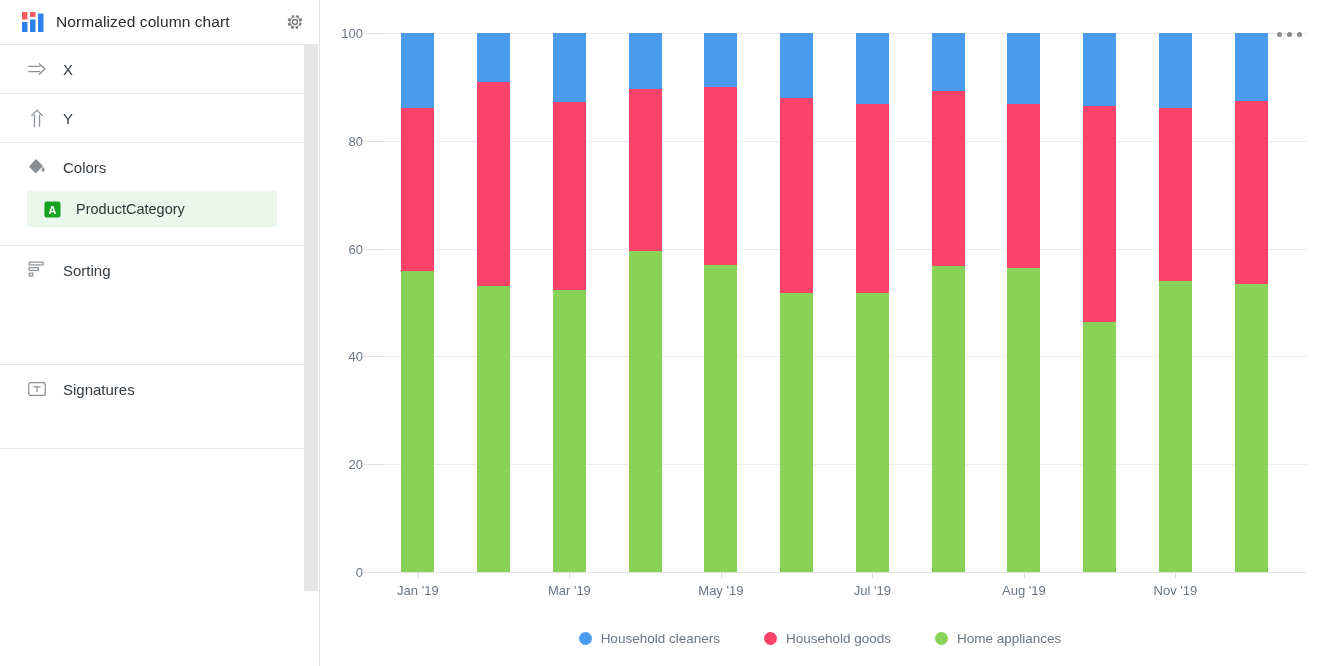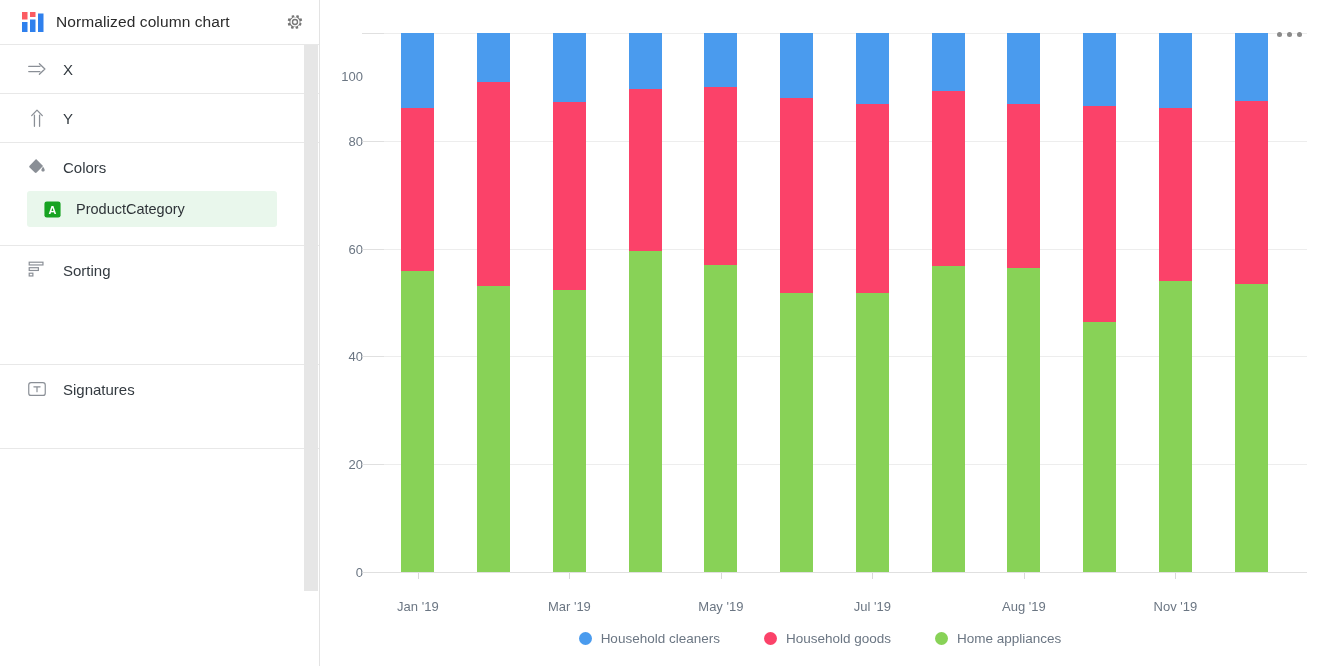--- a/index.html
+++ b/index.html
@@ -119,21 +119,20 @@
   .ytick-dash { position: absolute; width: 22px; height: 1px; background: #e0e0e0; }
   .axis-line { position: absolute; height: 1px; background: #e0e0e0; }
   .bar { position: absolute; }
   .seg { position: absolute; left: 0; width: 100%; }
   .xtick {
     position: absolute;
     font-size: 13px;
     color: #6b7683;
     transform: translateX(-50%);
     white-space: nowrap;
-    margin-top: 16px;
   }
   .xtick-mark { position: absolute; width: 1px; height: 6px; background: #d9d9d9; }
 
   #legend {
     position: absolute;
     left: 0; right: 0; bottom: 20px;
     display: flex; justify-content: center; align-items: center;
     gap: 44px;
   }
   .legend-item { display: flex; align-items: center; cursor: pointer; }
@@ -242,21 +241,21 @@
         <div class="gridline" style="top: 356.4px; left: 60px; width: 927px;"></div>
         <div class="ytick" style="top: 356.4px; right: 957px;">40</div>
         <div class="ytick-dash" style="top: 356.4px; left: 42px;"></div>
         <div class="gridline" style="top: 248.6px; left: 60px; width: 927px;"></div>
         <div class="ytick" style="top: 248.6px; right: 957px;">60</div>
         <div class="ytick-dash" style="top: 248.6px; left: 42px;"></div>
         <div class="gridline" style="top: 140.8px; left: 60px; width: 927px;"></div>
         <div class="ytick" style="top: 140.8px; right: 957px;">80</div>
         <div class="ytick-dash" style="top: 140.8px; left: 42px;"></div>
         <div class="gridline" style="top: 33px; left: 60px; width: 927px;"></div>
-        <div class="ytick" style="top: 33px; right: 957px; margin-top: 43px;">100</div>
+        <div class="ytick" style="top: 33px; right: 957px;">100</div>
         <div class="ytick-dash" style="top: 33px; left: 42px;"></div>
         <div class="axis-line" style="top: 572px; left: 42px; width: 945px;"></div>
         <div class="bar" style="left: 81.375px; top: 33px; width: 33px; height: 539px; position: absolute;">
           <div class="seg" style="background: rgb(136, 210, 87); bottom: 0px; height: 300.762px;"></div>
           <div class="seg" style="background: rgb(251, 66, 105); bottom: 300.762px; height: 162.778px;"></div>
           <div class="seg" style="background: rgb(74, 155, 238); bottom: 463.54px; height: 75.46px;"></div>
         </div>
         <div class="xtick-mark" style="left: 97.875px; top: 573px;"></div>
         <div class="xtick" style="left: 97.875px; top: 583px;">Jan '19</div>
         <div class="bar" style="left: 157.125px; top: 33px; width: 33px; height: 539px; position: absolute;">

